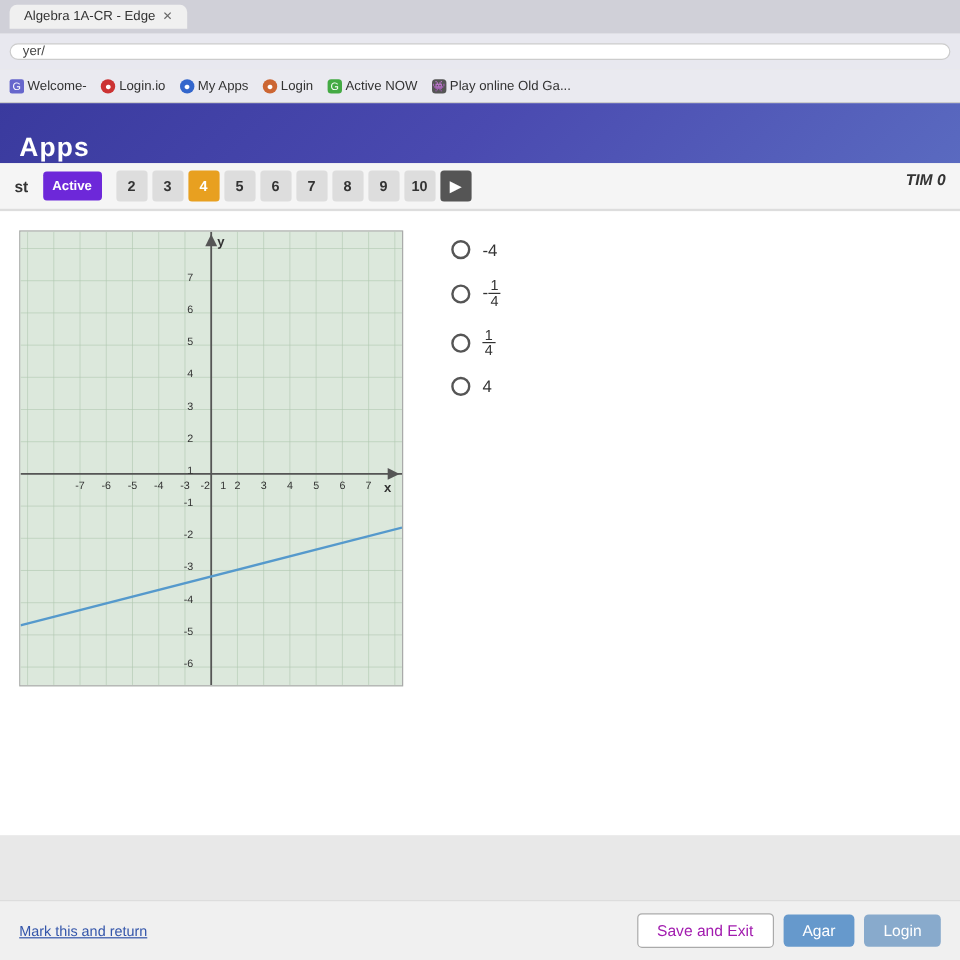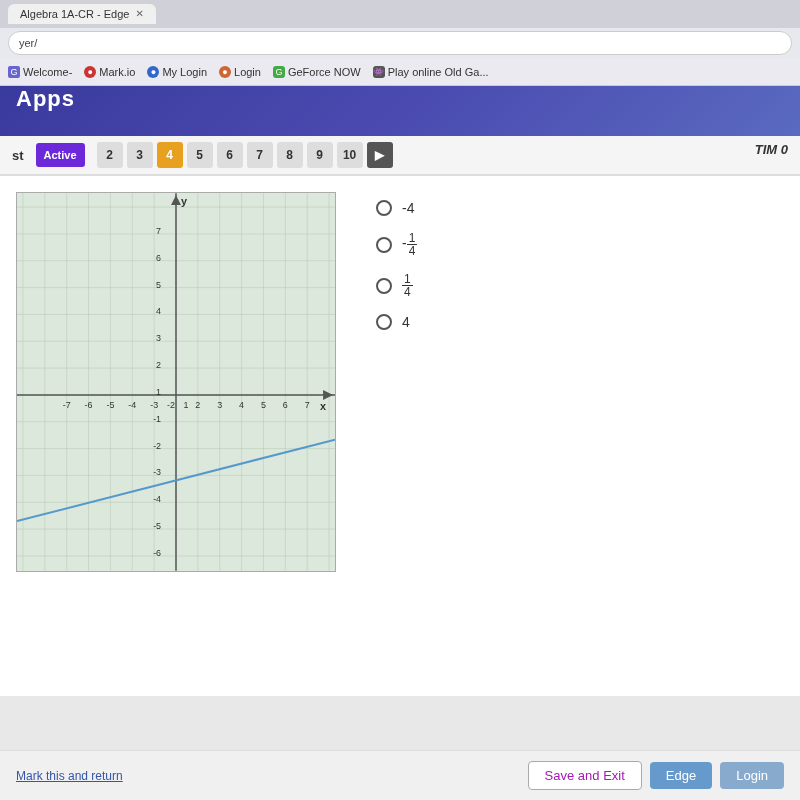--- a/index.html
+++ b/index.html
@@ -39,21 +39,21 @@
       gap: 6px;
     }
     .address-input {
       flex: 1;
       background: white;
       border: 1px solid #ccc;
       border-radius: 12px;
       padding: 2px 10px;
       font-size: 11px;
       color: #444;
-      height: 24px;
+      height: 14px;
     }
 
     
     .bookmarks-bar {
       background: #eaeaf0;
       height: 28px;
       display: flex;
       align-items: center;
       padding: 0 8px;
       gap: 12px;
@@ -82,21 +82,21 @@
     .bm-myapps { background: #3366cc; color: white; border-radius: 50%; }
     .bm-login { background: #cc6633; color: white; border-radius: 50%; }
     .bm-geforce { background: #44aa44; color: white; border-radius: 3px; }
     .bm-playold { background: #555; color: white; border-radius: 3px; }
 
     
     .app-header {
       background: linear-gradient(135deg, #3a3a9e 0%, #4a4ab0 50%, #5a6ac0 100%);
       height: 50px;
       display: flex;
-      align-items: flex-start;
+      align-items: flex-end;
       padding: 0 16px;
     }
     .app-header-title {
       color: white;
       font-size: 22px;
       font-weight: bold;
       letter-spacing: 1px;
     }
 
     
@@ -303,33 +303,33 @@
   <input class="address-input" type="text" value="yer/" style="">
 </div>
 
 <div class="bookmarks-bar">
   <div class="bookmark-item">
     <span class="bookmark-icon bm-welcome">G</span>
     <span>Welcome-</span>
   </div>
   <div class="bookmark-item">
     <span class="bookmark-icon bm-agar">●</span>
-    <span>Mark.io</span>
+    <span>Login.io</span>
   </div>
   <div class="bookmark-item">
     <span class="bookmark-icon bm-myapps">●</span>
-    <span>My Login</span>
+    <span>My Apps</span>
   </div>
   <div class="bookmark-item">
     <span class="bookmark-icon bm-login">●</span>
     <span>Login</span>
   </div>
   <div class="bookmark-item">
     <span class="bookmark-icon bm-geforce">G</span>
-    <span>GeForce NOW</span>
+    <span>Active NOW</span>
   </div>
   <div class="bookmark-item">
     <span class="bookmark-icon bm-playold">👾</span>
     <span>Play online Old Ga...</span>
   </div>
 </div>
 
 <div class="app-header">
   <span class="app-header-title">Apps</span>
 </div>
@@ -478,16 +478,16 @@
 
     </div>
   </div>
 
 </div>
 
 <div class="bottom-bar">
   <a class="mark-return-link">Mark this and return</a>
   <div class="bottom-buttons">
     <button class="btn-save">Save and Exit</button>
-    <button class="btn-next">Edge</button>
+    <button class="btn-next">Agar</button>
     <button class="btn-submit">Login</button>
   </div>
 </div>
 
 </body></html>

